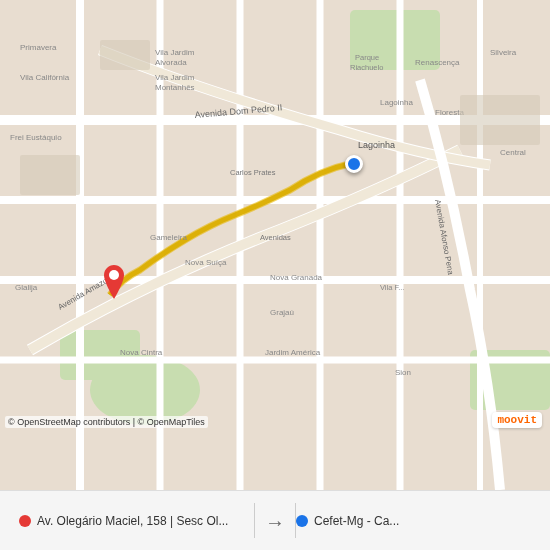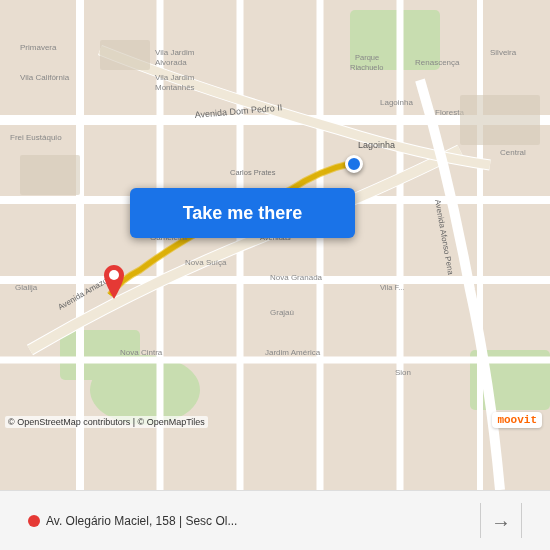--- a/index.html
+++ b/index.html
@@ -68,21 +68,21 @@
     }
 
     #bottom-bar {
       width: 550px;
       height: 60px;
       background-color: #f5f5f5;
       border-top: 1px solid #ddd;
       display: flex;
       align-items: center;
       justify-content: space-between;
-      padding: 0 28px;
+      padding: 0 19px;
       position: relative;
     }
 
     .bottom-location {
       display: flex;
       align-items: center;
       flex: 1;
       overflow: hidden;
     }
 
@@ -226,30 +226,33 @@
 
   <div id="origin-dot"></div>
 
   <div id="destination-pin">
     <svg viewBox="0 0 28 34" xmlns="http://www.w3.org/2000/svg">
       <path d="M14 0C8.48 0 4 4.48 4 10c0 7.5 10 24 10 24S24 17.5 24 10c0-5.52-4.48-10-10-10z" fill="#e53935"></path>
       <circle cx="14" cy="10" r="5" fill="white"></circle>
     </svg>
   </div>
 
-  <button id="take-me-there-btn">Take me there</button>
 
   <div id="osm-credit">© OpenStreetMap contributors | © OpenMapTiles</div>
 
   <div id="moovit-logo">
     <span>moovit</span>
   </div>
 </div>
 
 <div id="bottom-bar">
   <div class="bottom-location">
     <div class="location-icon" style="background:#e53935;"></div>
     <span class="location-text">Av. Olegário Maciel, 158 | Sesc Ol...</span>
   </div>
   <div class="bottom-divider"></div>
   <div class="arrow-icon">→</div>
   <div class="bottom-divider"></div>
+  <div class="bottom-location">
+    <div class="location-icon" style="background:#1a73e8;"></div>
+    <span class="location-text">Cefet-Mg - Ca...</span>
+  </div>
 </div>
 
 </body></html>

